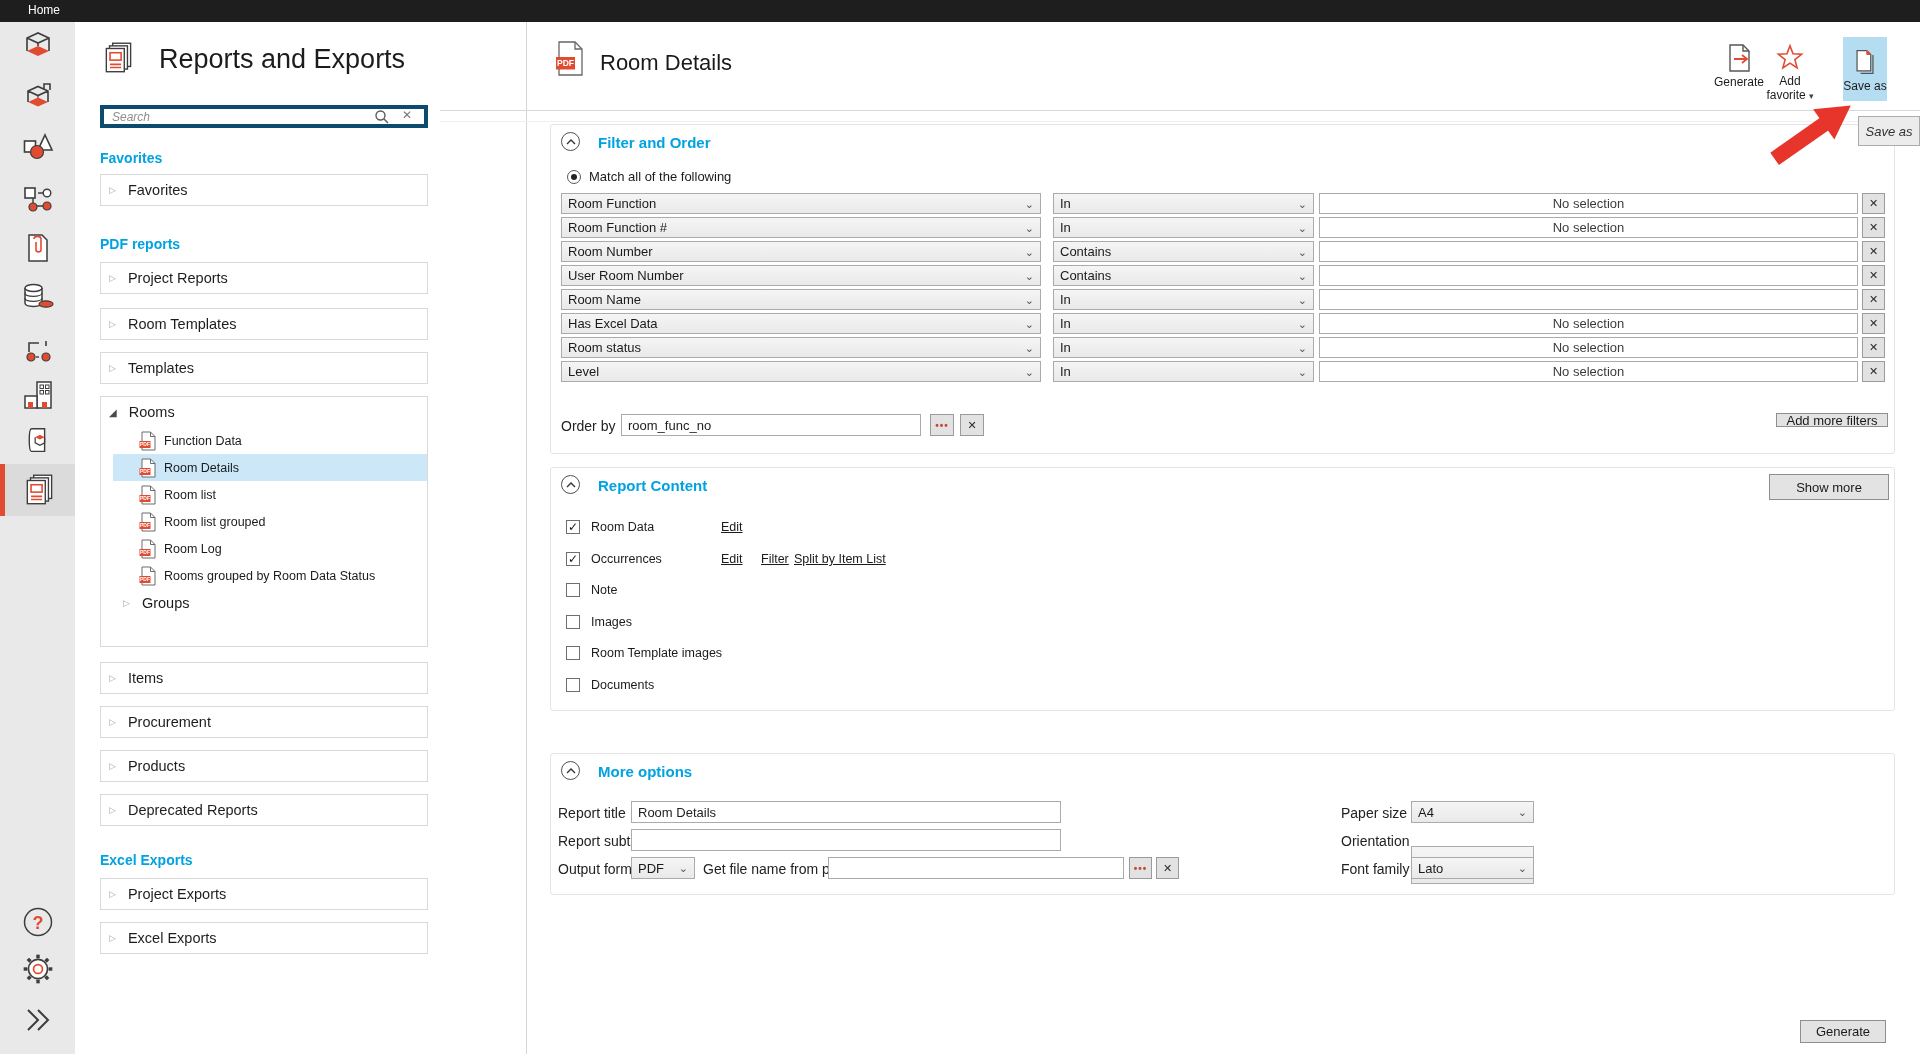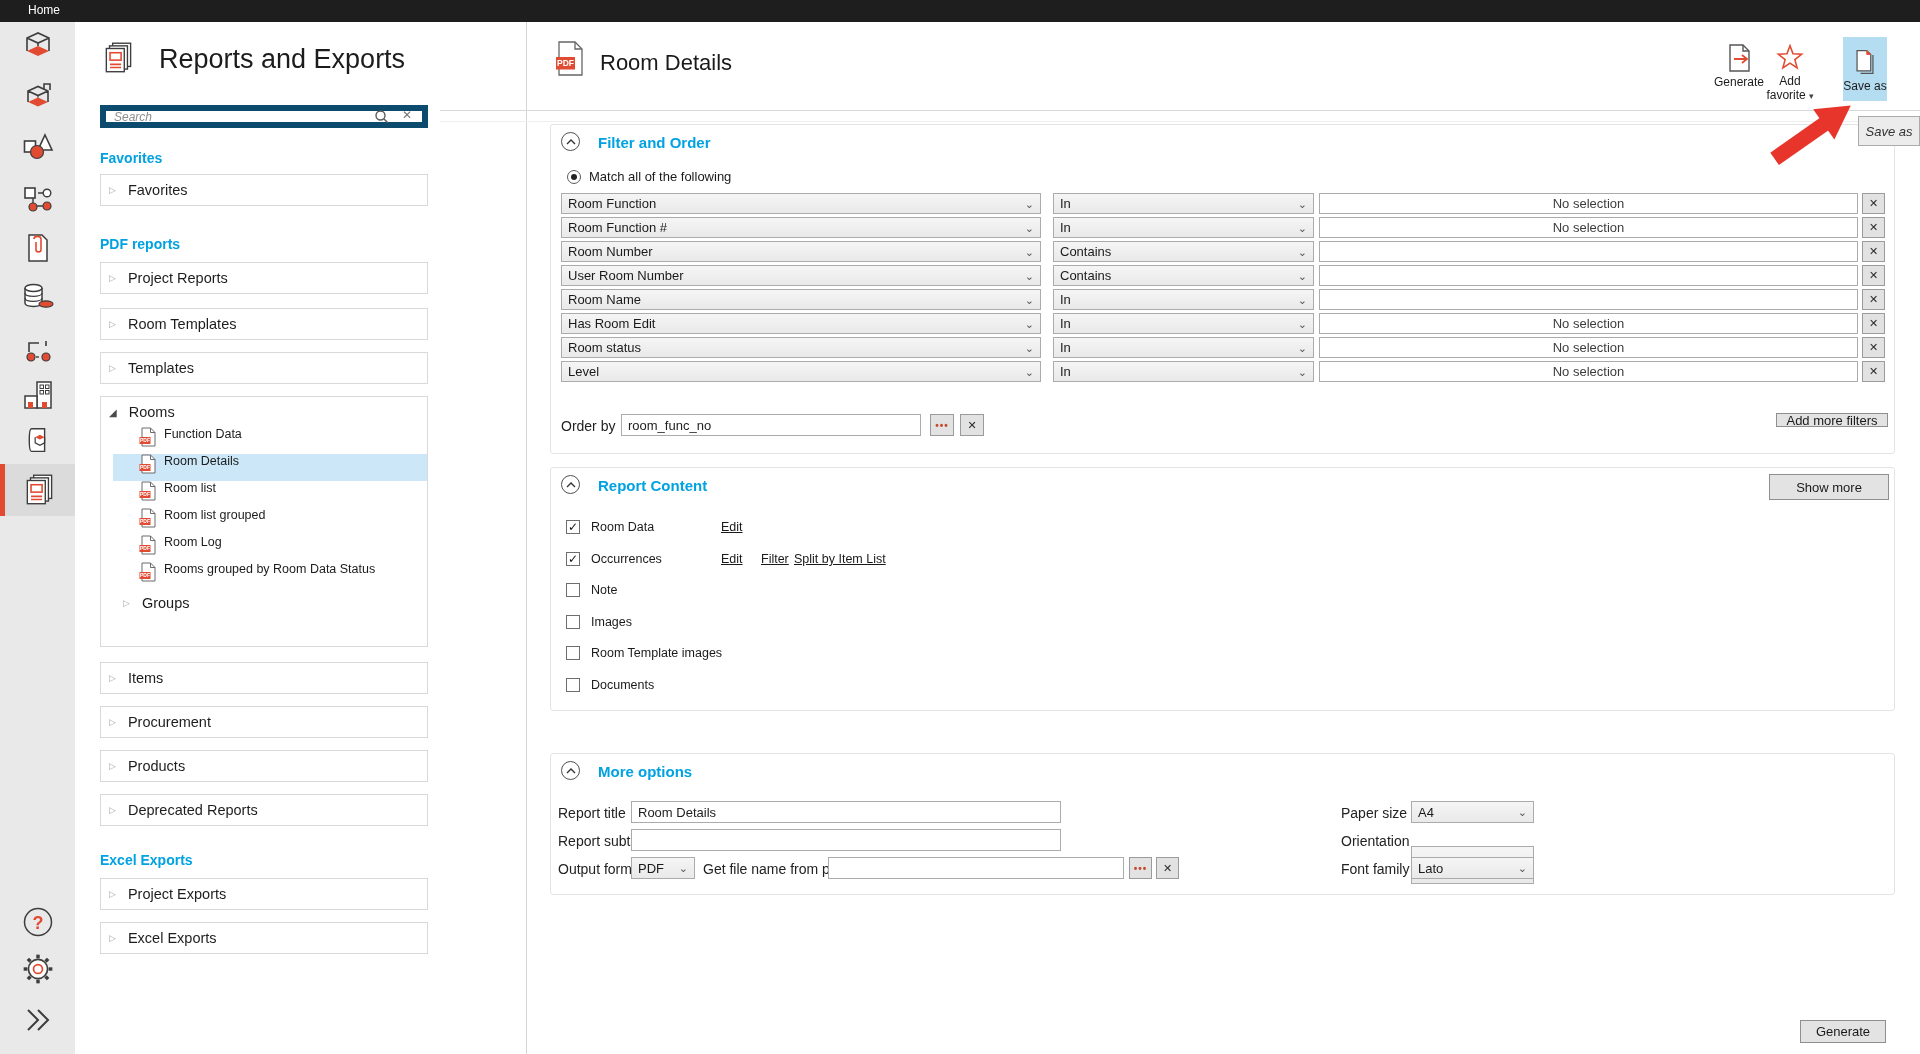--- a/index.html
+++ b/index.html
@@ -13,30 +13,30 @@
 
   
   .rail { left:0; top:22px; width:75px; height:1032px; background:#e9e9e9; }
   .rail-item { position:absolute; left:0; width:75px; display:flex; justify-content:center; align-items:center; }
   .rail-item.sel { background:#dbdbdb; border-left:5px solid #e14b32; height:52px; }
 
   
   .sidebar { left:75px; top:22px; width:452px; height:1032px; background:#fff; border-right:1px solid #d5d5d5; }
   .side-title { position:absolute; left:84px; top:22px; font-size:27px; font-weight:400; color:#1c1c1c; }
   .search-wrap { position:absolute; left:25px; top:83px; width:328px; height:23px; }
-  .search-wrap input { width:100%; height:100%; border:6px solid #0c4a6e; font-size:12px; padding:0 52px 0 8px;
+  .search-wrap input { width:100%; height:100%; border:4px solid #0c4a6e; font-size:12px; padding:0 52px 0 8px;
      font-family:inherit; color:#333; outline:none; }
   .search-wrap input::placeholder { font-style:italic; color:#8d8d8d; }
   .side-h { position:absolute; left:25px; font-size:14px; font-weight:bold; color:#00a2e2; }
   .group { position:absolute; left:25px; width:328px; border:1px solid #d9d9d9; background:#fff; }
   .group-head { height:30px; display:flex; align-items:center; padding-left:8px; }
   .exp { color:#a8a8a8; font-size:9px; margin-right:12px; }
   .exp.open { color:#4a4a4a; font-size:10px; }
   .group-label { font-size:14.5px; color:#1d1d1d; }
-  .t-child { height:27px; display:flex; align-items:flex-start; margin-left:12px; padding-left:26px; font-size:12.5px; }
+  .t-child { height:27px; display:flex; align-items:center; margin-left:12px; padding-left:26px; font-size:12.5px; }
   .t-child.sel { background:#cbe7f8; }
   .t-child .pdfic { margin-right:8px; flex:none; }
   .t-sub { height:28px; display:flex; align-items:center; padding-left:22px; font-size:14.5px; }
 
   
   .main-title { position:absolute; left:600px; top:50px; font-size:22px; font-weight:400; color:#1a1a1a; }
   .hline1 { left:440px; top:110px; width:1480px; height:1px; background:#d8d8d8; }
   .hline2 { left:440px; top:121px; width:1480px; height:1px; background:#efefef; }
 
   .tool { position:absolute; display:flex; flex-direction:column; align-items:center; font-size:12px; color:#1c1c1c; }
@@ -486,21 +486,21 @@
       </div>
     <div class="combo f-val">
         <span></span>
       </div>
     <div class="xbtn f-x">
         <span>✕</span>
       </div>
   </div>
   <div class="ab f-row" style="top:188px">
     <div class="dd f-field">
-        <span>Has Room Edit</span>
+        <span>Has Excel Data</span>
         <span class="chev">⌄</span>
       </div>
     <div class="dd f-op">
         <span>In</span>
         <span class="chev">⌄</span>
       </div>
     <div class="combo f-val">
         <span>No selection</span>
       </div>
     <div class="xbtn f-x">

